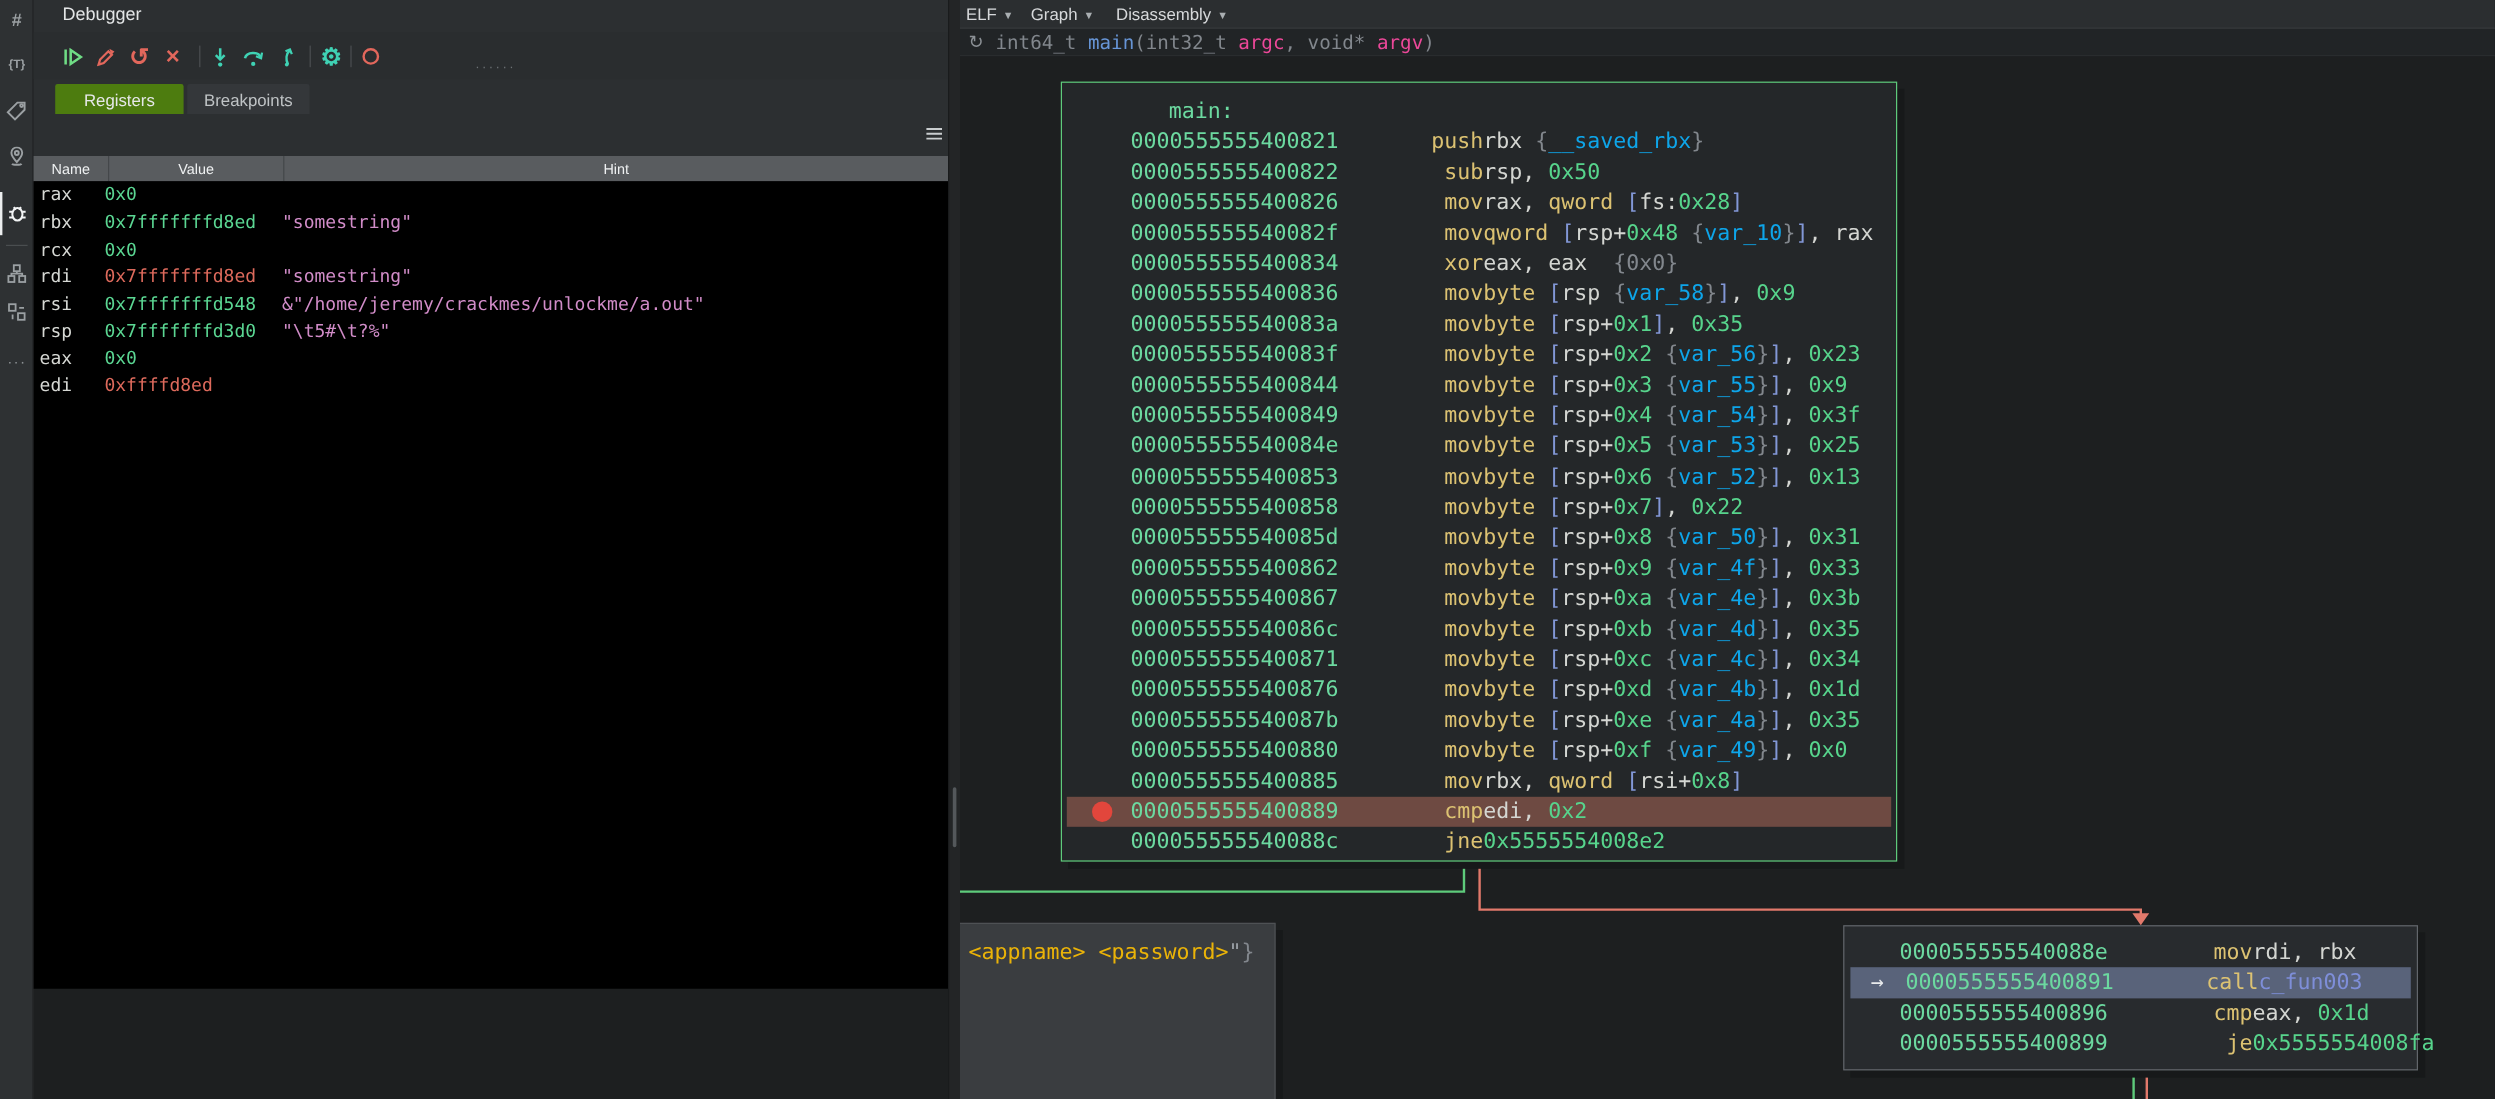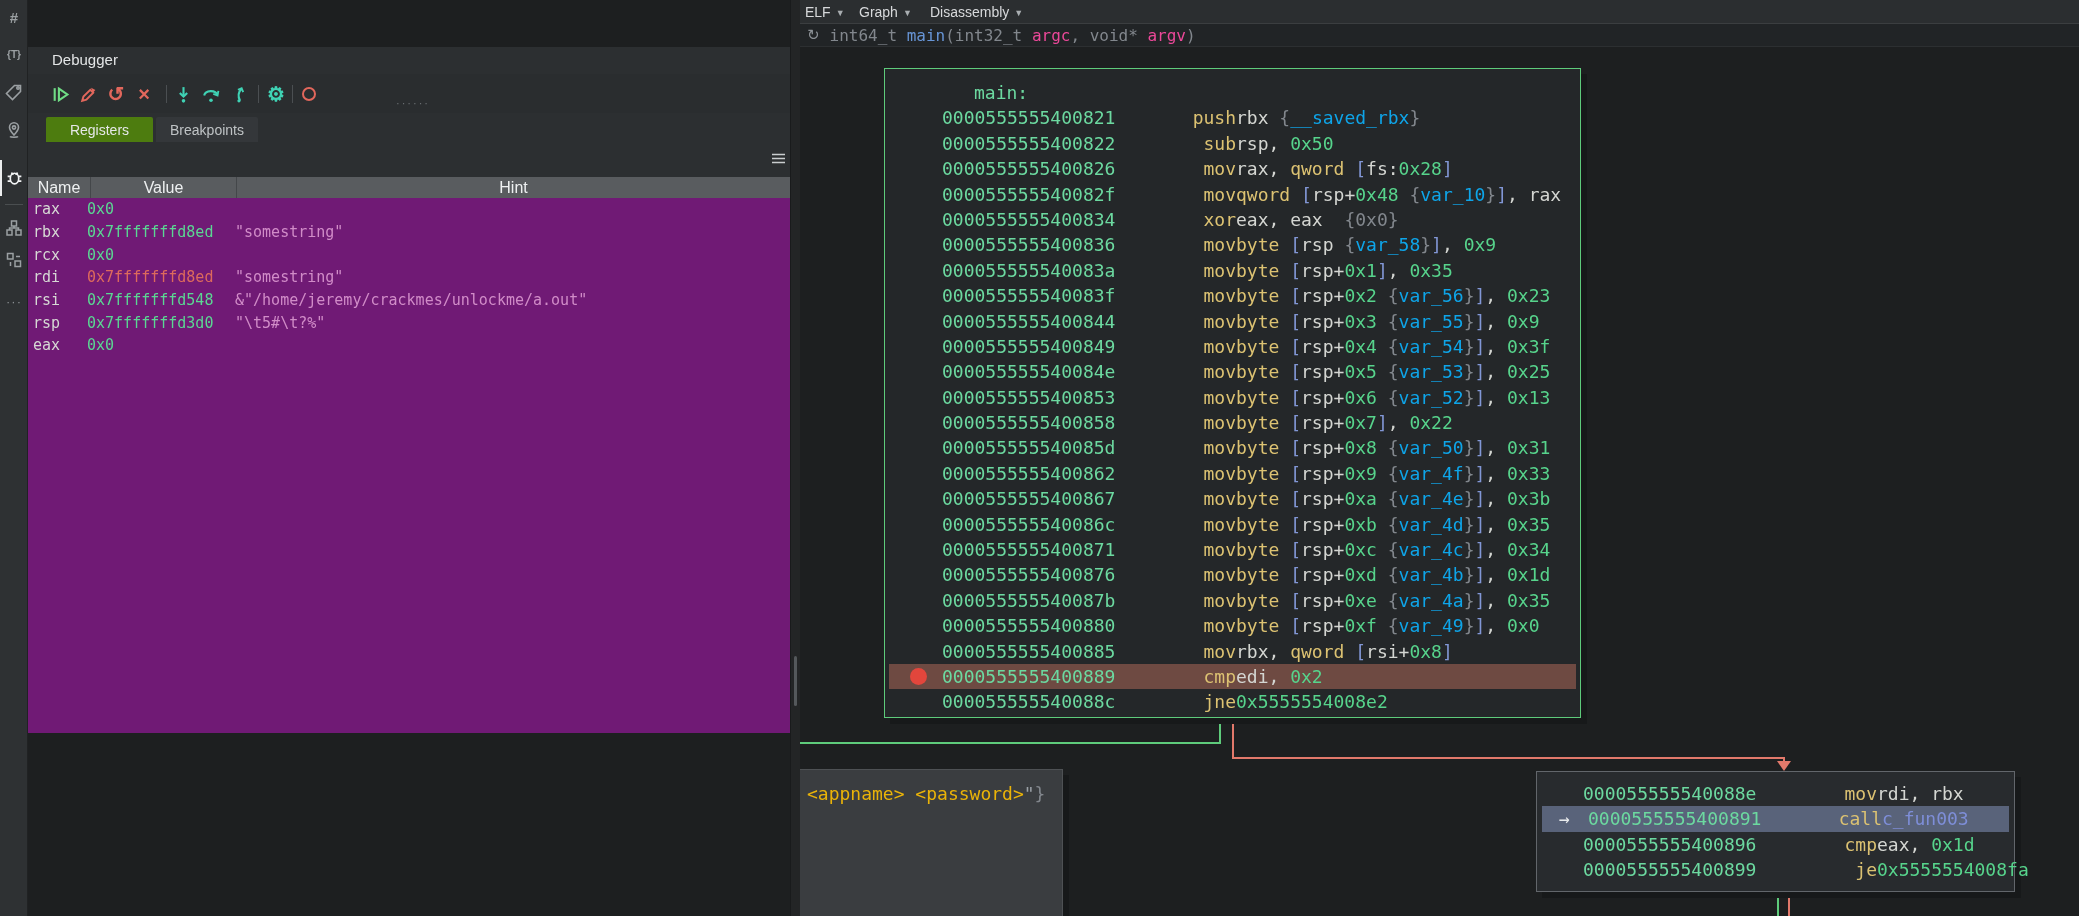--- a/index.html
+++ b/index.html
@@ -11,41 +11,41 @@
   .sidebar { position:absolute; left:0; top:0; width:28px; height:916px; background:#2e3133; border-right:1px solid #202223; }
   .side-ic { position:absolute; left:0; width:28px; display:flex; justify-content:center; align-items:center; color:#9ba0a3; }
   .side-ic.txt { font-size:15px; font-weight:bold; }
   .side-ic.small { font-size:10px; font-weight:bold; letter-spacing:0; }
   .side-ic.active { color:#f2f4f5; }
   .active-bar { position:absolute; left:0; top:160px; width:2px; height:36px; background:#eceeef; }
   .side-div { position:absolute; left:5px; top:204px; width:18px; height:1px; background:#4a4e50; }
   .side-dots { position:absolute; left:0; top:294px; width:28px; text-align:center; color:#8b9093; font-size:13px; letter-spacing:1px; }
 
   
-  .panel { position:absolute; left:28px; top:0; width:762px; height:686px; background:#2c2f31;margin-top:47px; }
+  .panel { position:absolute; left:28px; top:0; width:762px; height:824px; background:#2c2f31; }
   .panel-title { position:absolute; left:24px; top:4px; font-size:15px; color:#e3e5e6; }
   .toolbar-strip { position:absolute; left:0; top:27px; width:762px; height:39px; background:#2a2d2f; }
   .tbtn { position:absolute; top:35px; width:22px; height:24px; display:flex; align-items:center; justify-content:center; cursor:pointer; }
   .tbtn.glyph { font-size:20px; font-weight:bold; }
   .tsep { position:absolute; top:38px; width:1px; height:18px; background:#4b4f52; }
   .c-green { color:#6fdc85; } .c-red { color:#e2675c; } .c-teal { color:#3fd2b4; }
   .o-circle { width:14px; height:14px; border:2.5px solid #e2675c; border-radius:50%; }
   .drag-dots { position:absolute; left:368px; top:50px; color:#6d7275; font-size:11px; letter-spacing:2px; }
 
   .tab { position:absolute; top:70px; height:25px; display:flex; align-items:center; justify-content:center; font-size:14px; border-radius:2px 2px 0 0; cursor:pointer; }
   .tab.active { left:18px; width:107px; background:#4d7c0f; color:#e6e8e9; }
   .tab.inactive { left:128px; width:102px; background:#34373a; color:#bfc3c5; }
 
   .searchbar { position:absolute; left:6px; top:100px; width:730px; height:22px; background:#0f1112; border-radius:2px; display:flex; align-items:center; gap:7px; padding-left:8px; color:#cfd3d5; font-size:14px; }
   .options-btn { position:absolute; left:740px; top:102px; width:20px; height:18px; display:flex; align-items:center; justify-content:center; color:#c9cdcf; cursor:pointer; }
 
-  .tbl-head { position:absolute; left:0; top:130px; width:762px; height:21px; background:#595c5f; display:flex; font-size:16px; color:#eef0f1; }
+  .tbl-head { position:absolute; left:0; top:130px; width:762px; height:21px; background:#595c5f; display:flex; font-size:12px; color:#eef0f1; }
   .th { display:flex; align-items:center; justify-content:center; border-right:1px solid #44474a; }
   .th:last-child { border-right:none; }
-  .tbl-body { position:absolute; left:0; top:151px; width:762px; bottom:0; background:#701a75; font-family:"DejaVu Sans Mono",monospace; font-size:15px; }
+  .tbl-body { position:absolute; left:0; top:151px; width:762px; bottom:0; background:#000000; font-family:"DejaVu Sans Mono",monospace; font-size:15px; }
   .reg-row { height:22.7px; display:flex; align-items:center; white-space:pre; cursor:default; }
   .rn { width:59px; padding-left:5px; color:#d6d8d4; }
   .rv { width:148px; }
   .v-ok { color:#5bd793; } .v-chg { color:#dd6a5c; }
   .rh { color:#d18cc8; }
 
   .divider { position:absolute; left:790px; top:0; width:10px; height:916px; background:#232526; border-left:1px solid #191b1c; }
   .scroll-sliver { position:absolute; left:794px; top:656px; width:3px; height:50px; background:#54585b; border-radius:2px; }
 
   
@@ -138,20 +138,21 @@
       <div class="th" style="width: 553px;">Hint</div>
     </div>
   <div class="tbl-body" id="regBody">
       <div class="reg-row"><span class="rn">rax</span><span class="rv v-ok">0x0</span><span class="rh"></span></div>
       <div class="reg-row"><span class="rn">rbx</span><span class="rv v-ok">0x7fffffffd8ed</span><span class="rh">"somestring"</span></div>
       <div class="reg-row"><span class="rn">rcx</span><span class="rv v-ok">0x0</span><span class="rh"></span></div>
       <div class="reg-row"><span class="rn">rdi</span><span class="rv v-chg">0x7fffffffd8ed</span><span class="rh">"somestring"</span></div>
       <div class="reg-row"><span class="rn">rsi</span><span class="rv v-ok">0x7fffffffd548</span><span class="rh">&amp;"/home/jeremy/crackmes/unlockme/a.out"</span></div>
       <div class="reg-row"><span class="rn">rsp</span><span class="rv v-ok">0x7fffffffd3d0</span><span class="rh">"\t5#\t?%"</span></div>
       <div class="reg-row"><span class="rn">eax</span><span class="rv v-ok">0x0</span><span class="rh"></span></div>
+      <div class="reg-row"><span class="rn">edi</span><span class="rv v-chg">0xffffd8ed</span><span class="rh"></span></div>
     </div>
 <span class="tbtn c-green" style="left: 21px;">
       <svg width="19" height="19" viewBox="0 0 18 18" fill="none" stroke="currentColor" stroke-width="2">
         <path d="M3.5 3v12"></path>
         <path d="M7.5 3.5l8 5.5-8 5.5z"></path>
       </svg>
     </span>
     <span class="tbtn c-red" style="left: 49px;">
       <svg width="19" height="19" viewBox="0 0 18 18" fill="none" stroke="currentColor" stroke-width="1.8">
         <path d="M3 15l4-1.2 6.5-6.5-2.8-2.8L4.2 11z"></path>

